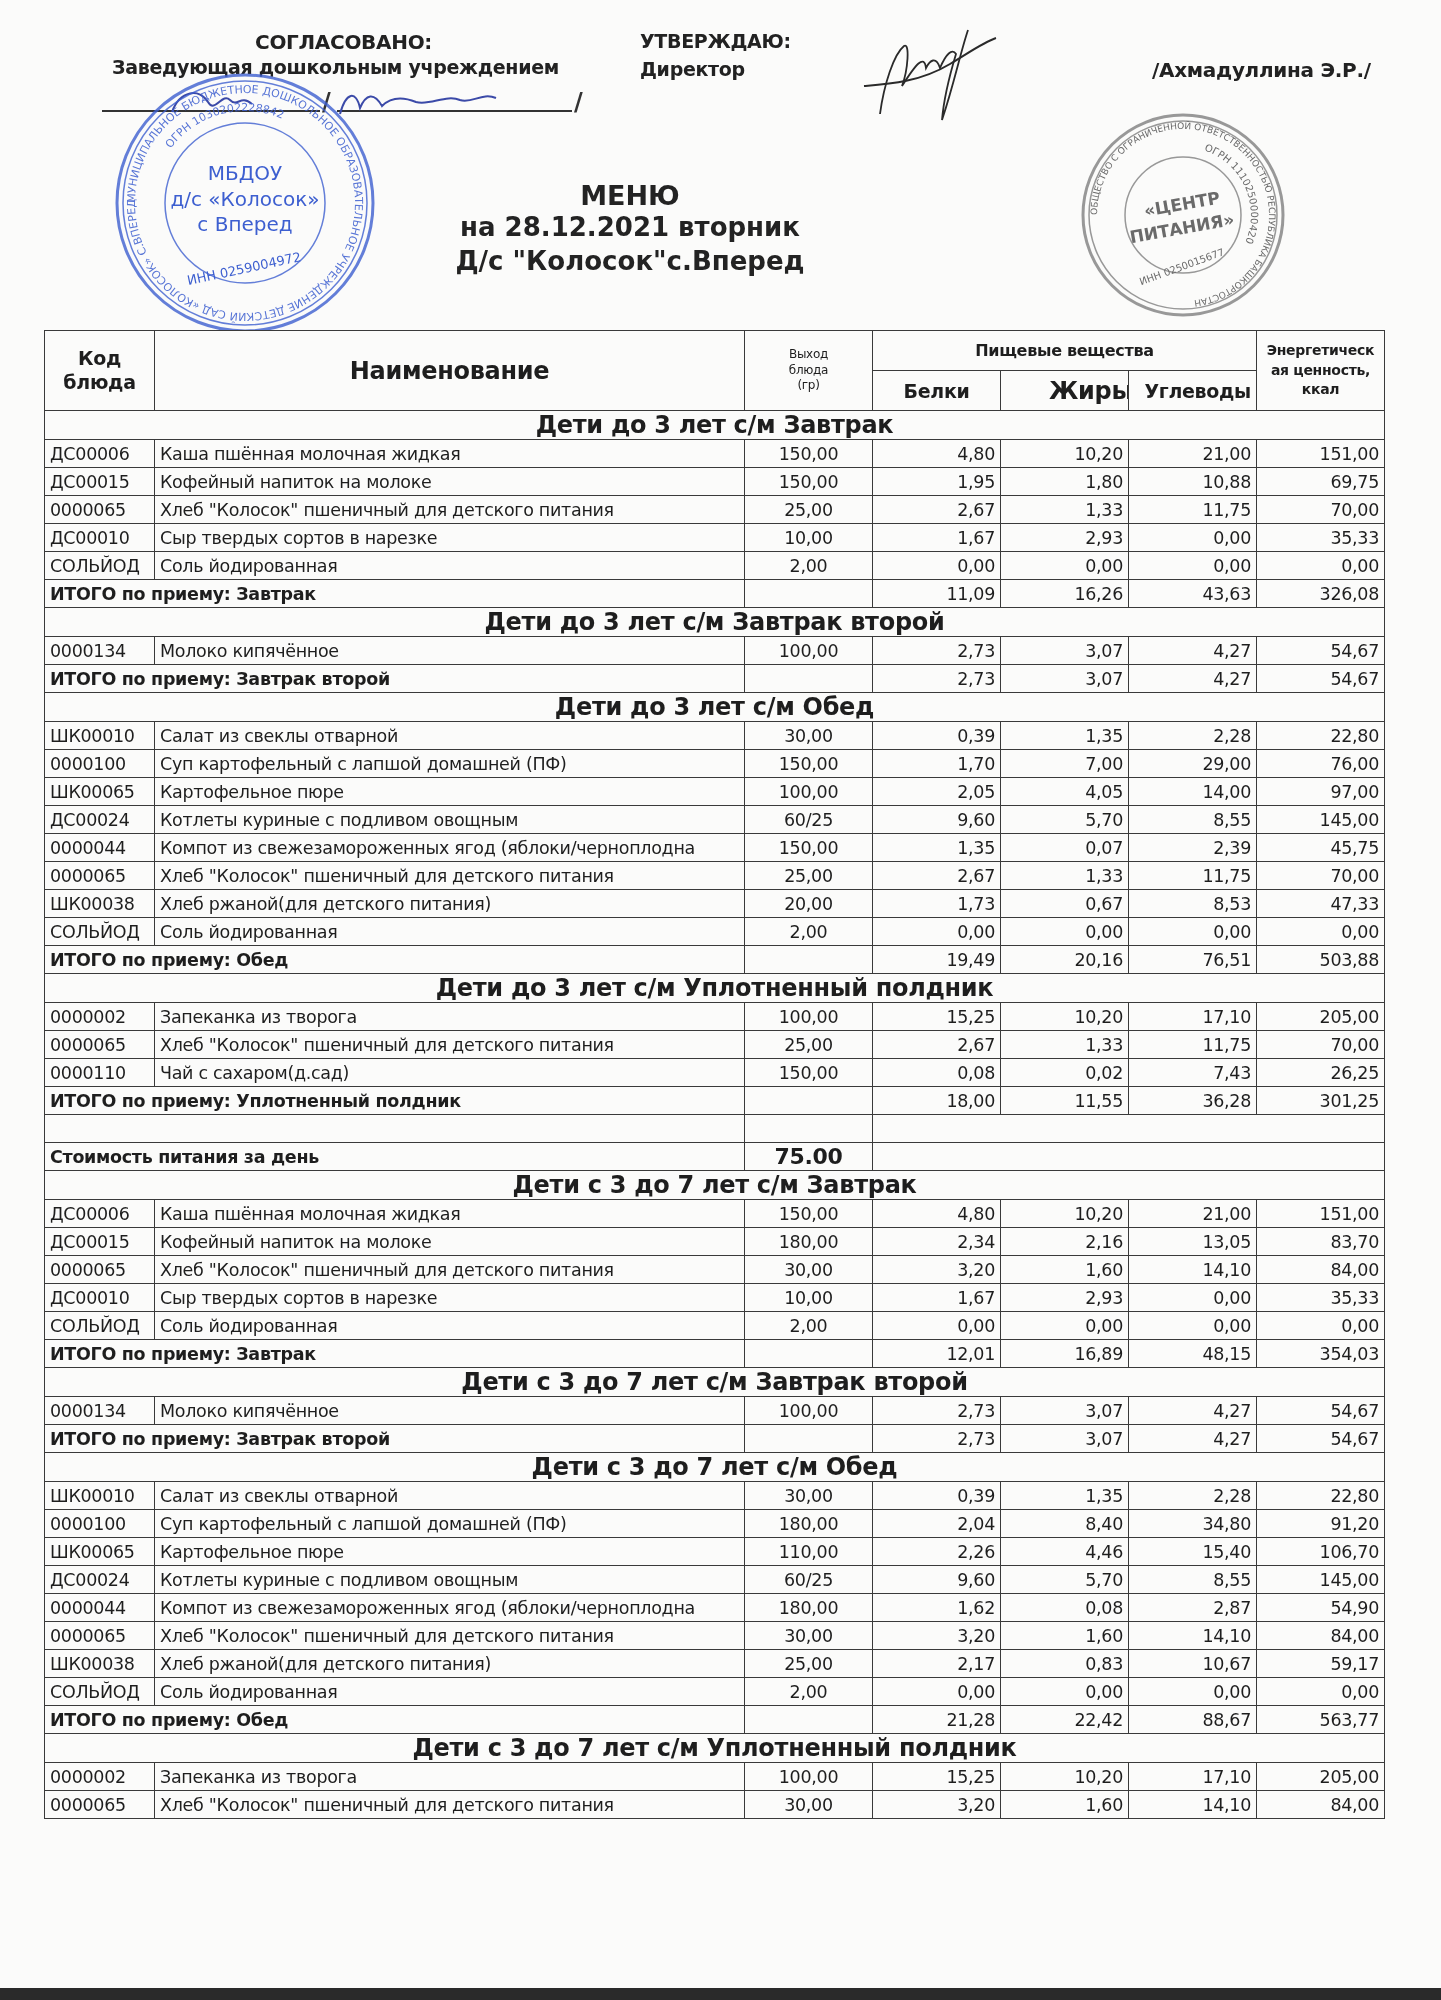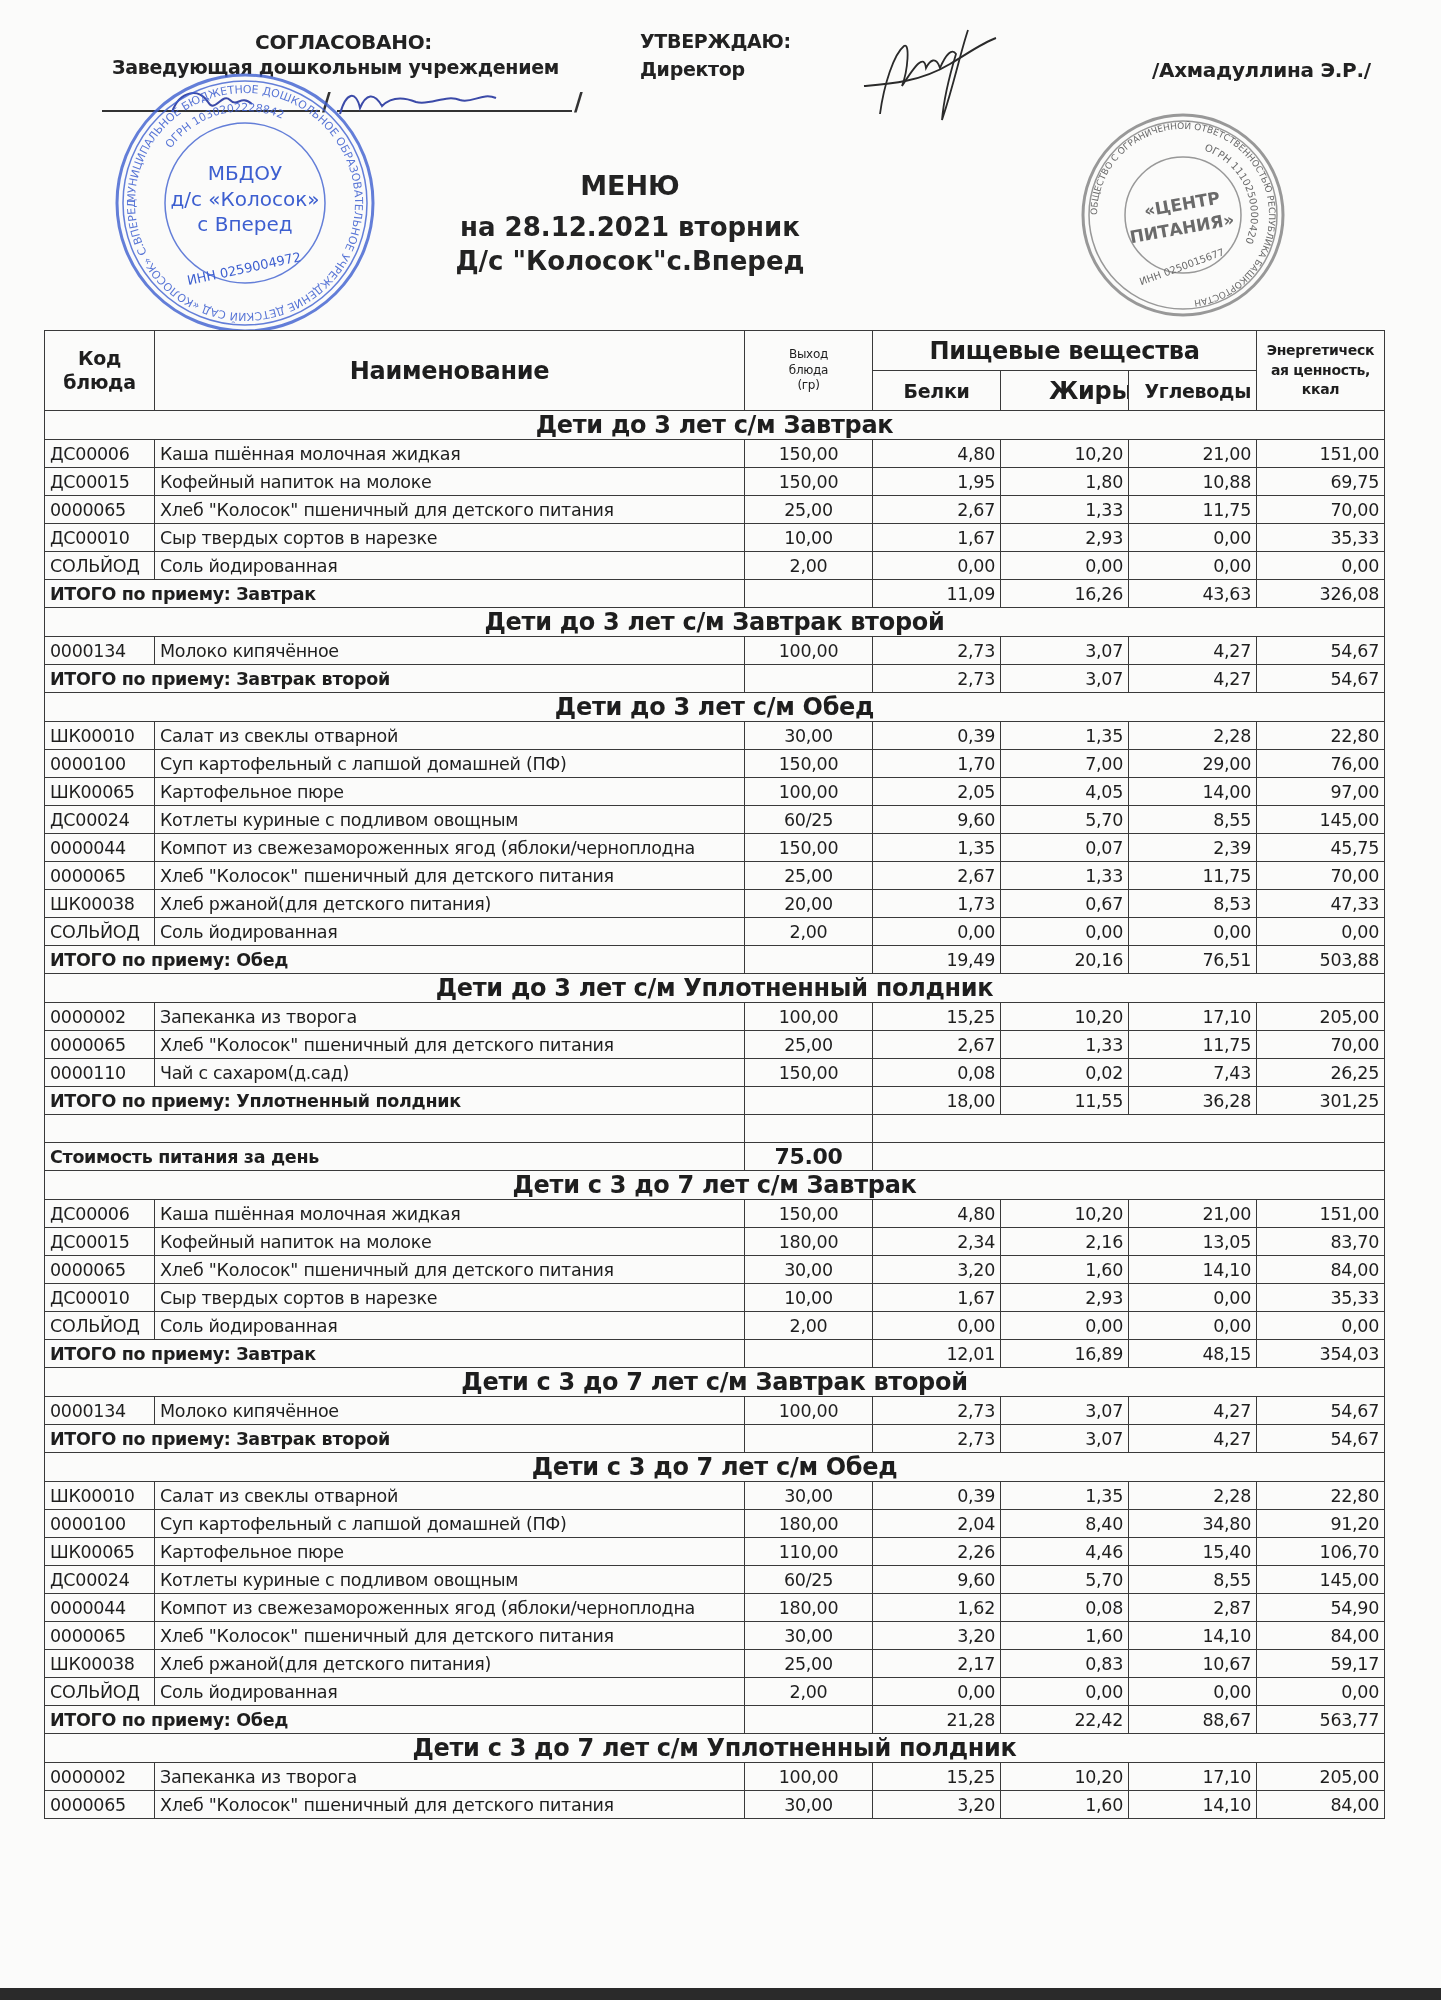--- a/index.html
+++ b/index.html
@@ -81,21 +81,21 @@
     <circle cx="105" cy="105" r="94" fill="none" stroke="#777" stroke-width="1.5" opacity="0.75"></circle>
     <circle cx="105" cy="105" r="58" fill="none" stroke="#777" stroke-width="1.5" opacity="0.75"></circle>
     <text font-size="9" fill="#6a6a6a" font-family="DejaVu Sans, sans-serif"><textPath href="#ringR">ОБЩЕСТВО С ОГРАНИЧЕННОЙ ОТВЕТСТВЕННОСТЬЮ РЕСПУБЛИКА БАШКОРТОСТАН</textPath></text>
     <text font-size="10" fill="#6a6a6a" font-family="DejaVu Sans, sans-serif"><textPath href="#ringR2" startOffset="30%">ОГРН 1110250000420</textPath></text>
     <text x="105" y="100" text-anchor="middle" font-size="17" font-weight="bold" fill="#6a6a6a" font-family="DejaVu Sans, sans-serif" transform="rotate(-10 105 100)">«ЦЕНТР</text>
     <text x="105" y="124" text-anchor="middle" font-size="17" font-weight="bold" fill="#6a6a6a" font-family="DejaVu Sans, sans-serif" transform="rotate(-10 105 124)">ПИТАНИЯ»</text>
     <text x="105" y="160" text-anchor="middle" font-size="10" fill="#6a6a6a" font-family="DejaVu Sans, sans-serif" transform="rotate(-20 105 160)">ИНН 0250015677</text>
   </svg>
 </div>
 
-<div class="title" style="top:170px;font-size:27px;">МЕНЮ</div>
+<div class="title" style="top:180px;font-size:27px;">МЕНЮ</div>
 <div class="title" style="top:212px;font-size:26px;">на 28.12.2021  вторник</div>
 <div class="title" style="top:246px;font-size:26px;">Д/с "Колосок"с.Вперед</div>
 
 <table class="menu">
   <colgroup>
     <col style="width:110px">
       <col style="width:590px">
       <col style="width:128px">
     <col style="width:128px">
       <col style="width:128px">
@@ -104,21 +104,21 @@
   </colgroup>
   <thead>
     <tr style="height:40px;">
       <th rowspan="2" class="ctr" style="font-size:19px;line-height:1.25;">
         <span>Код</span><br><span>блюда</span>
       </th>
       <th rowspan="2" class="ctr" style="font-size:24px;">Наименование</th>
       <th rowspan="2" class="ctr" style="font-weight:normal;font-size:12px;line-height:1.3;">
         <span>Выход</span><br><span>блюда</span><br><span>(гр)</span>
       </th>
-      <th colspan="3" class="ctr" style="font-size:24px;">Пищевые вещества</th>
+      <th colspan="3" class="ctr" style="font-size:16px;">Пищевые вещества</th>
       <th rowspan="2" class="ctr" style="font-size:14px;line-height:1.4;">
         <span>Энергетическ</span><br><span>ая ценность,</span><br><span>ккал</span>
       </th>
     </tr>
     <tr style="height:40px;">
       <th class="ctr" style="font-size:19px;">Белки</th>
       <th class="ctr" style="font-size:24px;padding-left:48px;">Жиры</th>
       <th class="ctr" style="font-size:19px;text-align:right;">Углеводы</th>
     </tr>
   </thead>

